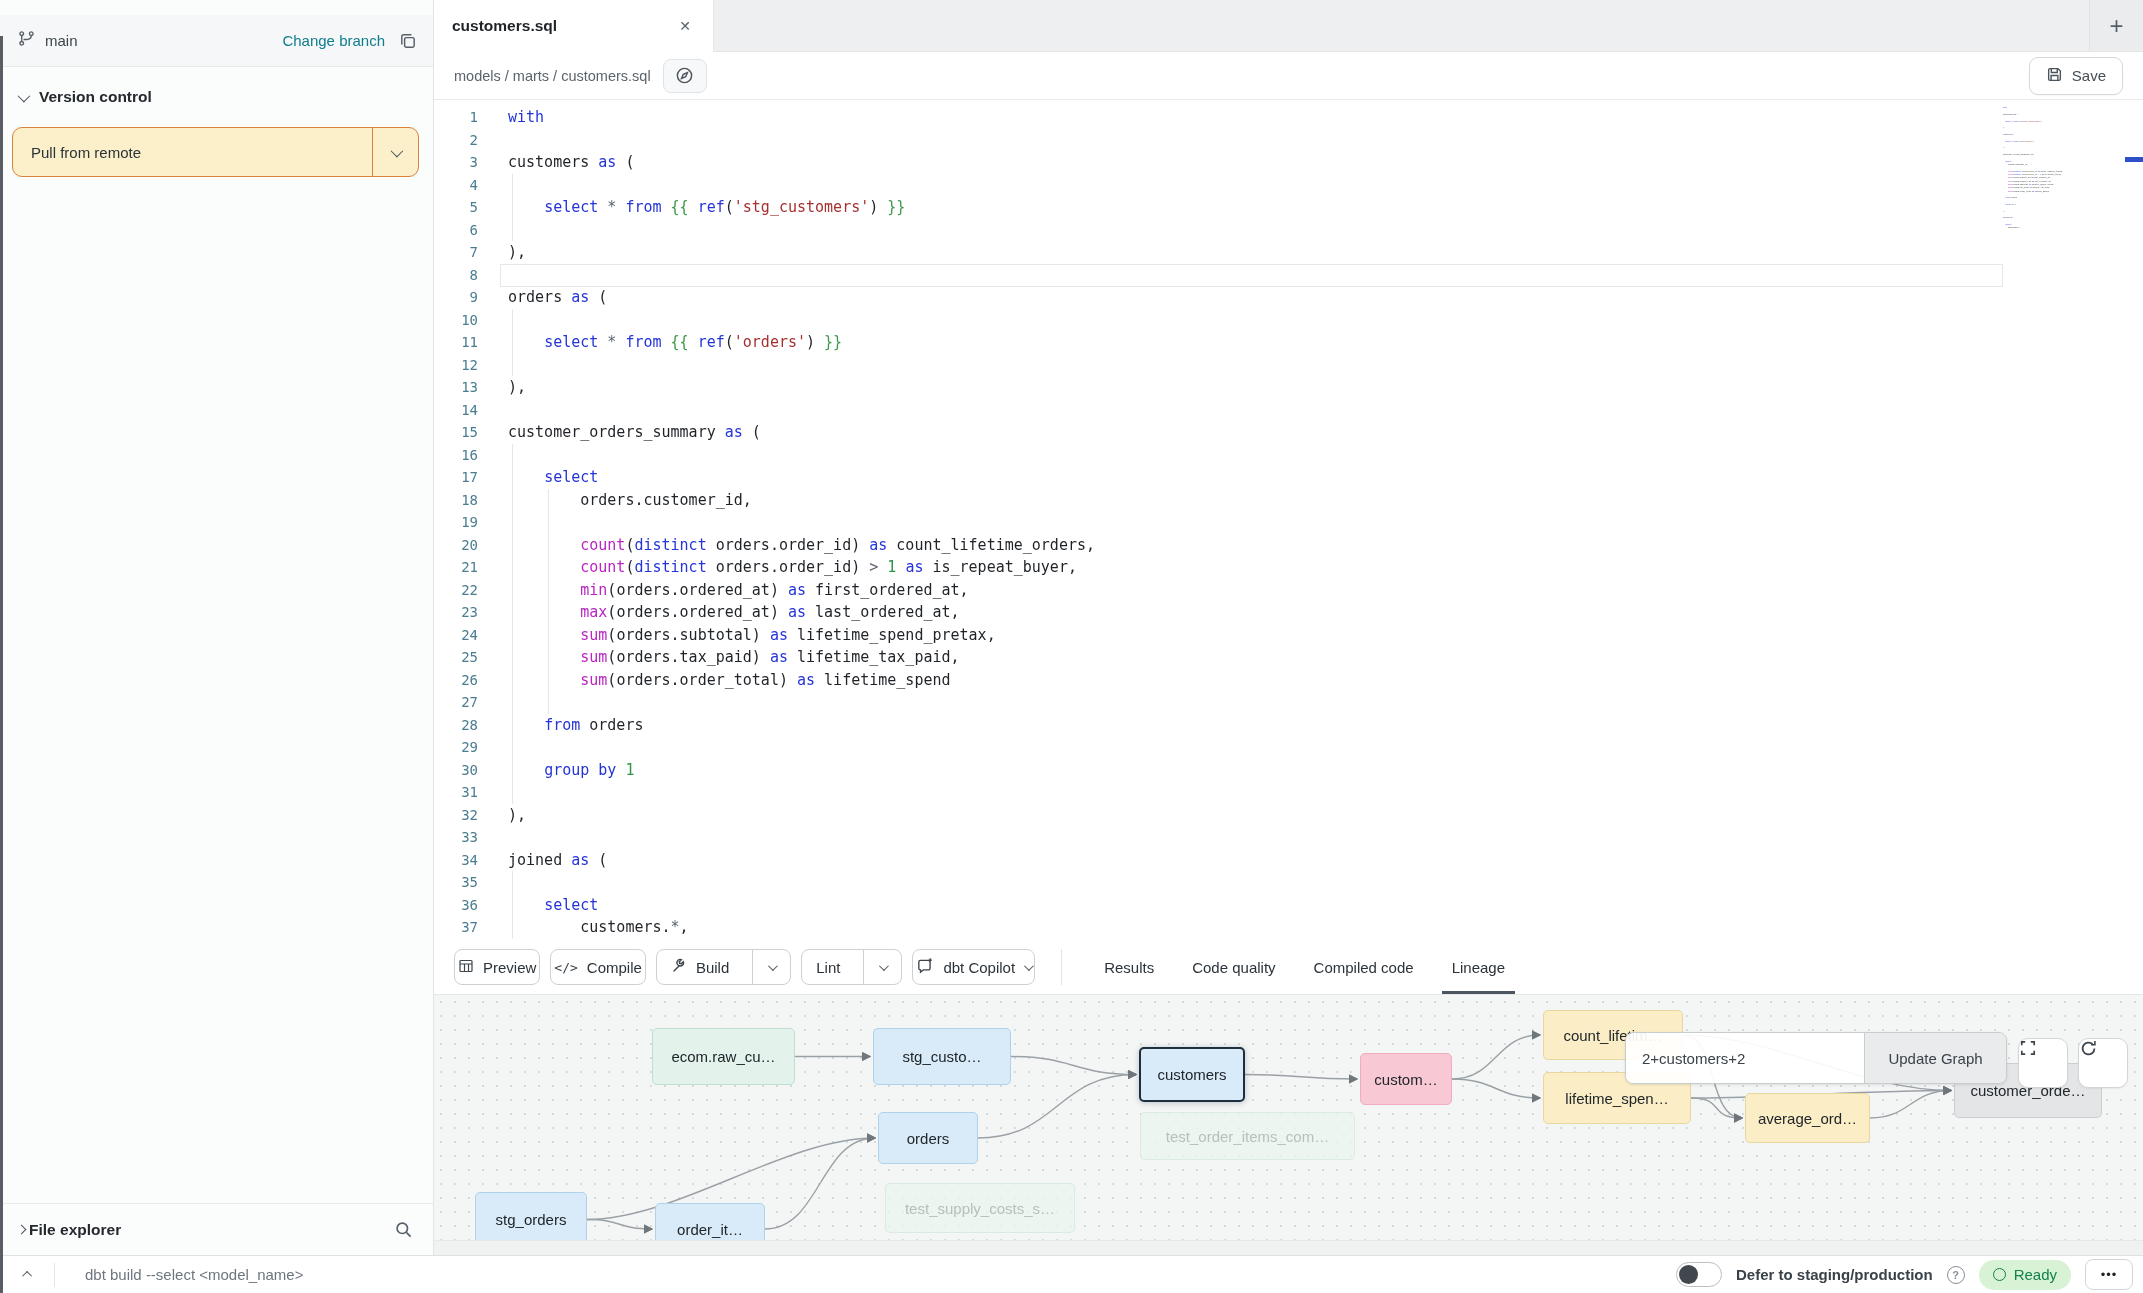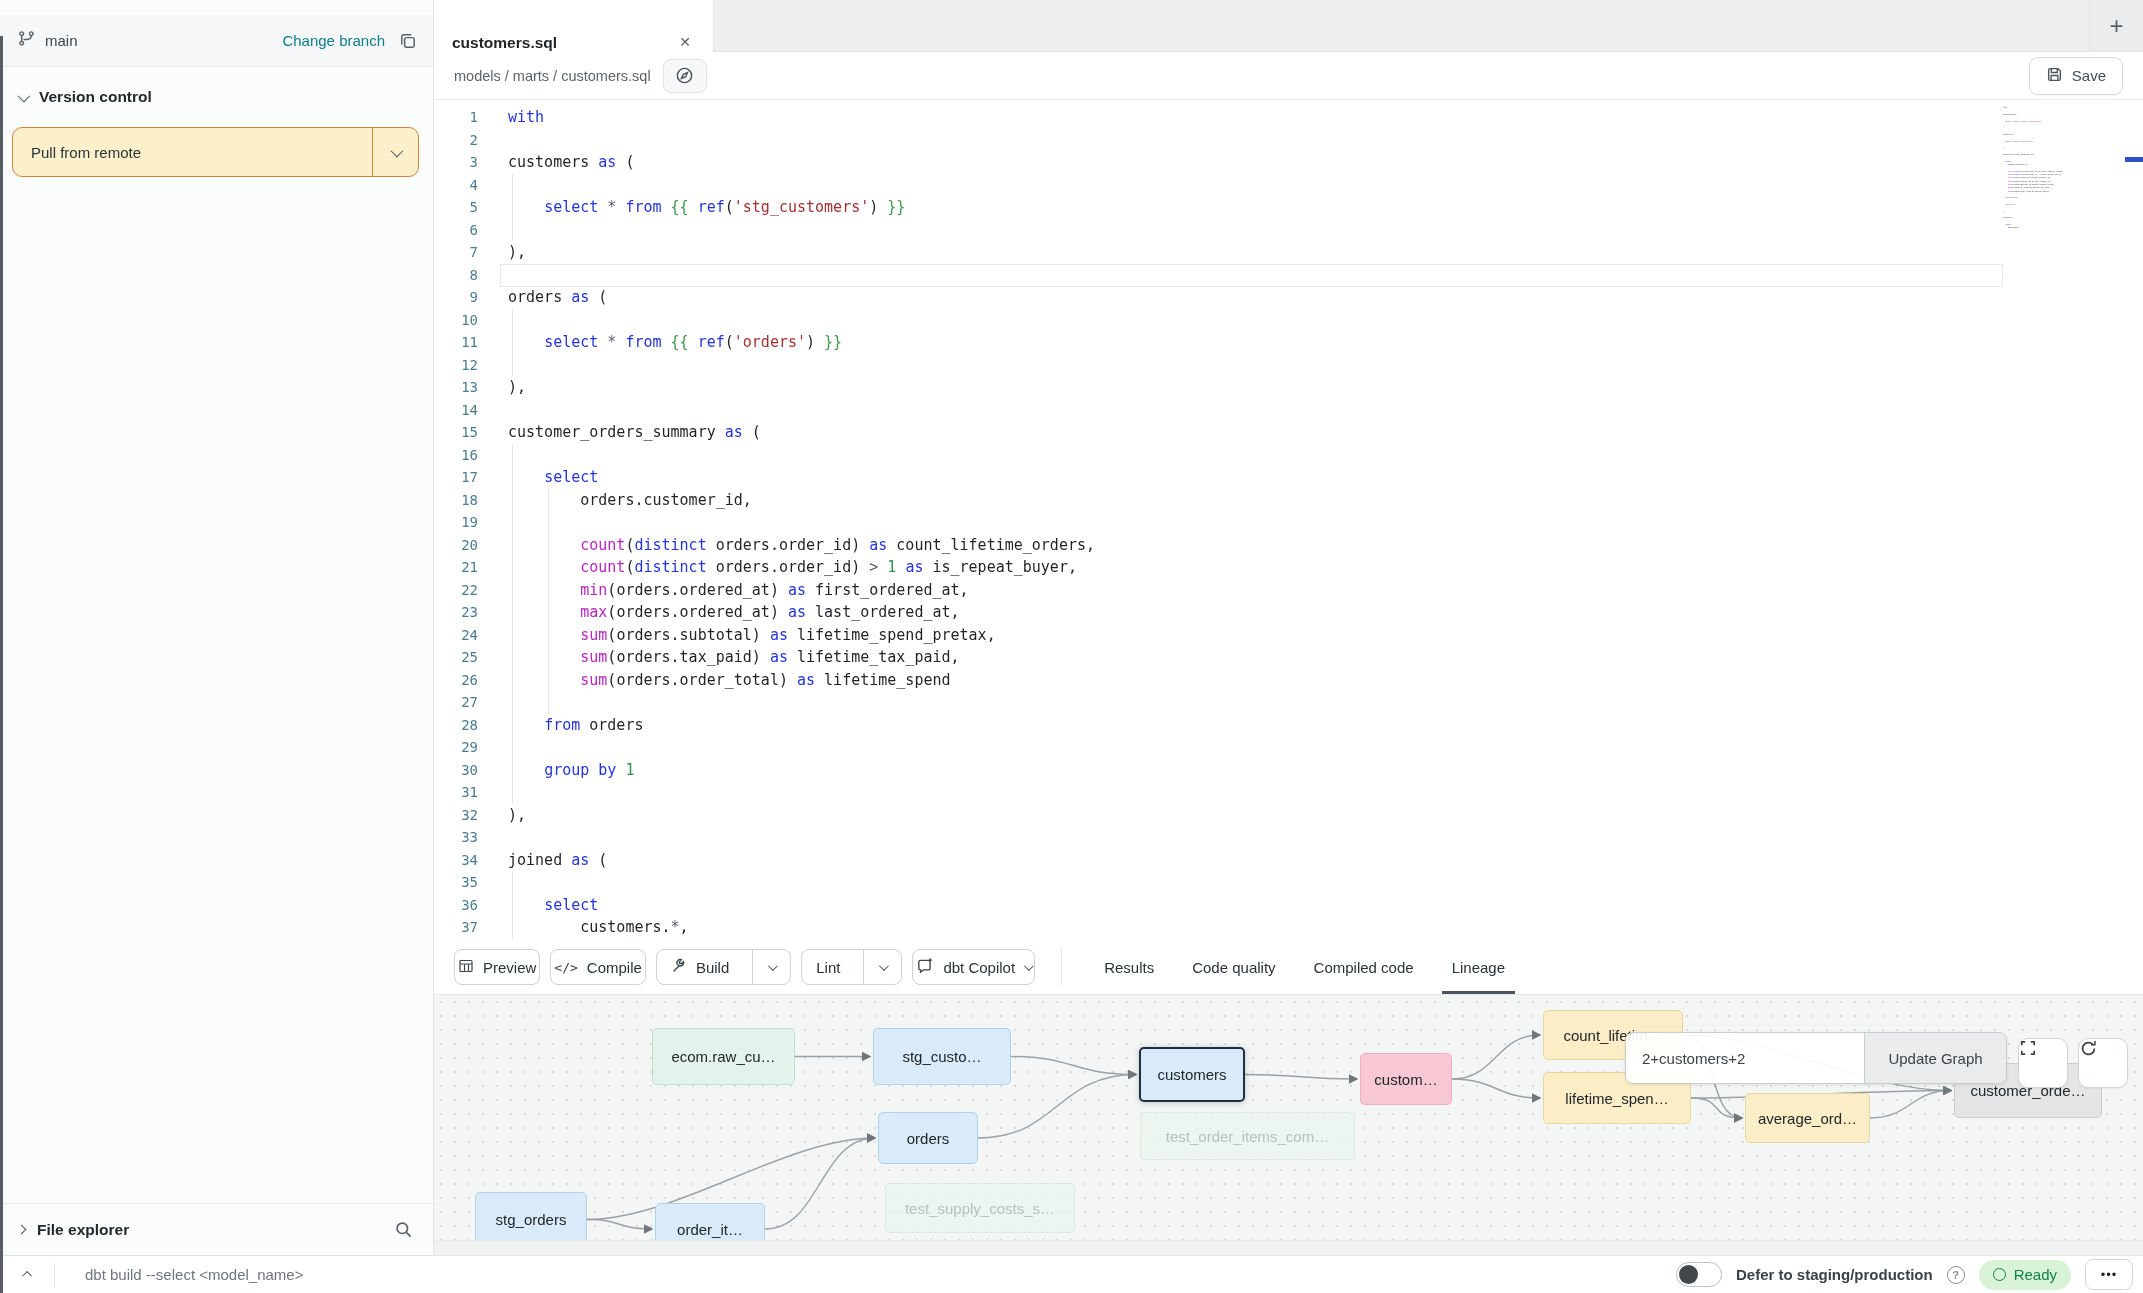--- a/index.html
+++ b/index.html
@@ -15,37 +15,37 @@
   .branch-name { font-size:15px; color:#3d464d; margin-left:10px; }
   .change-branch { margin-left:auto; font-size:15px; color:#0e7d8c; cursor:pointer; }
   .copy-btn { margin-left:14px; display:flex; }
   .vc-row { height:48px; flex:none; display:flex; align-items:center; gap:12px; padding:0 18px; margin-top:6px; }
   .vc-title { font-size:15.5px; font-weight:700; color:#24292e; }
   .pull-btn { flex:none; height:50px; margin:6px 14px 0 12px; display:flex; align-items:stretch;
               background:#fbf0c9; border:1.5px solid #d9823b; border-radius:10px; overflow:hidden; cursor:pointer; }
   .pull-main { flex:1; display:flex; align-items:center; padding:0 18px; font-size:15px; color:#2b333a; }
   .pull-chev { width:46px; border-left:1.5px solid #d9823b; display:flex; align-items:center; justify-content:center; }
   .sidebar-spacer { flex:1; }
-  .fe-row { height:52px; flex:none; display:flex; align-items:center; gap:12px; padding:0 20px 0 18px; border-top:1px solid #e7e9ea; }
+  .fe-row { height:52px; flex:none; display:flex; align-items:center; gap:4px; padding:0 20px 0 18px; border-top:1px solid #e7e9ea; }
   .fe-title { font-size:15.5px; font-weight:700; color:#24292e; }
   .fe-search { margin-left:auto; display:flex; }
 
   
   .chev { display:inline-block; width:9px; height:9px; border-right:1.8px solid #4a535a; border-bottom:1.8px solid #4a535a; }
   .chev.down { transform:rotate(45deg) translateY(-2px); }
   .chev.right { transform:rotate(-45deg); }
   .chev.up { transform:rotate(-135deg) translateY(-2px); }
   .chev.sm { width:7px; height:7px; }
 
   
   .main { grid-column:2; grid-row:1; display:flex; flex-direction:column; min-width:0; background:#fff; }
 
   .tabbar { height:52px; flex:none; display:flex; background:#edeff0; position:relative; }
   .tabbar::after { content:''; position:absolute; left:280px; right:0; bottom:0; height:1px; background:#e3e5e6; }
-  .tab { width:280px; background:#fff; display:flex; align-items:flex-end; padding:0 18px; border-right:1px solid #e5e7e8; }
+  .tab { width:280px; background:#fff; display:flex; align-items:center; padding:0 18px; border-right:1px solid #e5e7e8; }
   .tab-title { font-size:15.5px; font-weight:700; color:#1f2328; }
   .tab-close { margin-left:auto; font-size:14px; color:#59636b; cursor:pointer; padding:2px 4px; }
   .newtab { margin-left:auto; width:54px; display:flex; align-items:center; justify-content:center;
             background:#eaeced; border-left:1px solid #e0e2e4; font-size:24px; color:#555e66; cursor:pointer; }
 
   .crumb-row { height:48px; flex:none; display:flex; align-items:center; padding:0 20px; background:#fff; border-bottom:1px solid #e8eaeb; }
   .crumb { font-size:14.5px; color:#5a646c; }
   .compass-btn { width:44px; height:34px; margin-left:12px; border:1px solid #e0e3e4; border-radius:8px; background:#f7f8f9;
                  display:flex; align-items:center; justify-content:center; cursor:pointer; }
   .save-btn { margin-left:auto; height:38px; padding:0 16px; display:flex; align-items:center; gap:9px;

